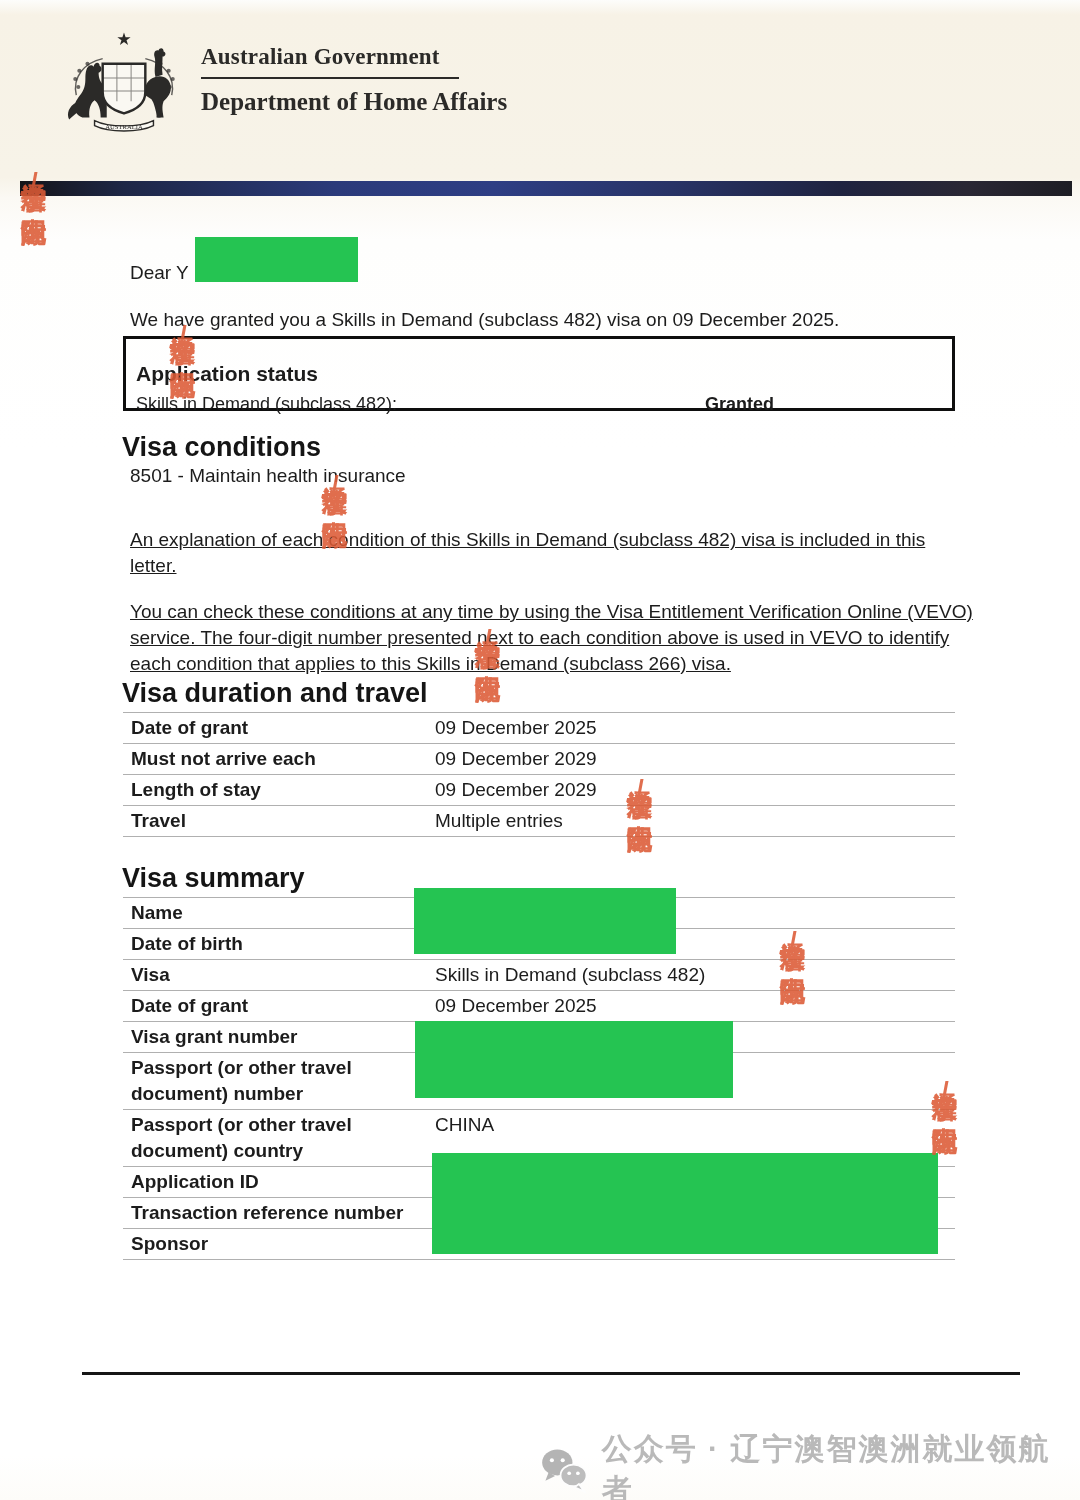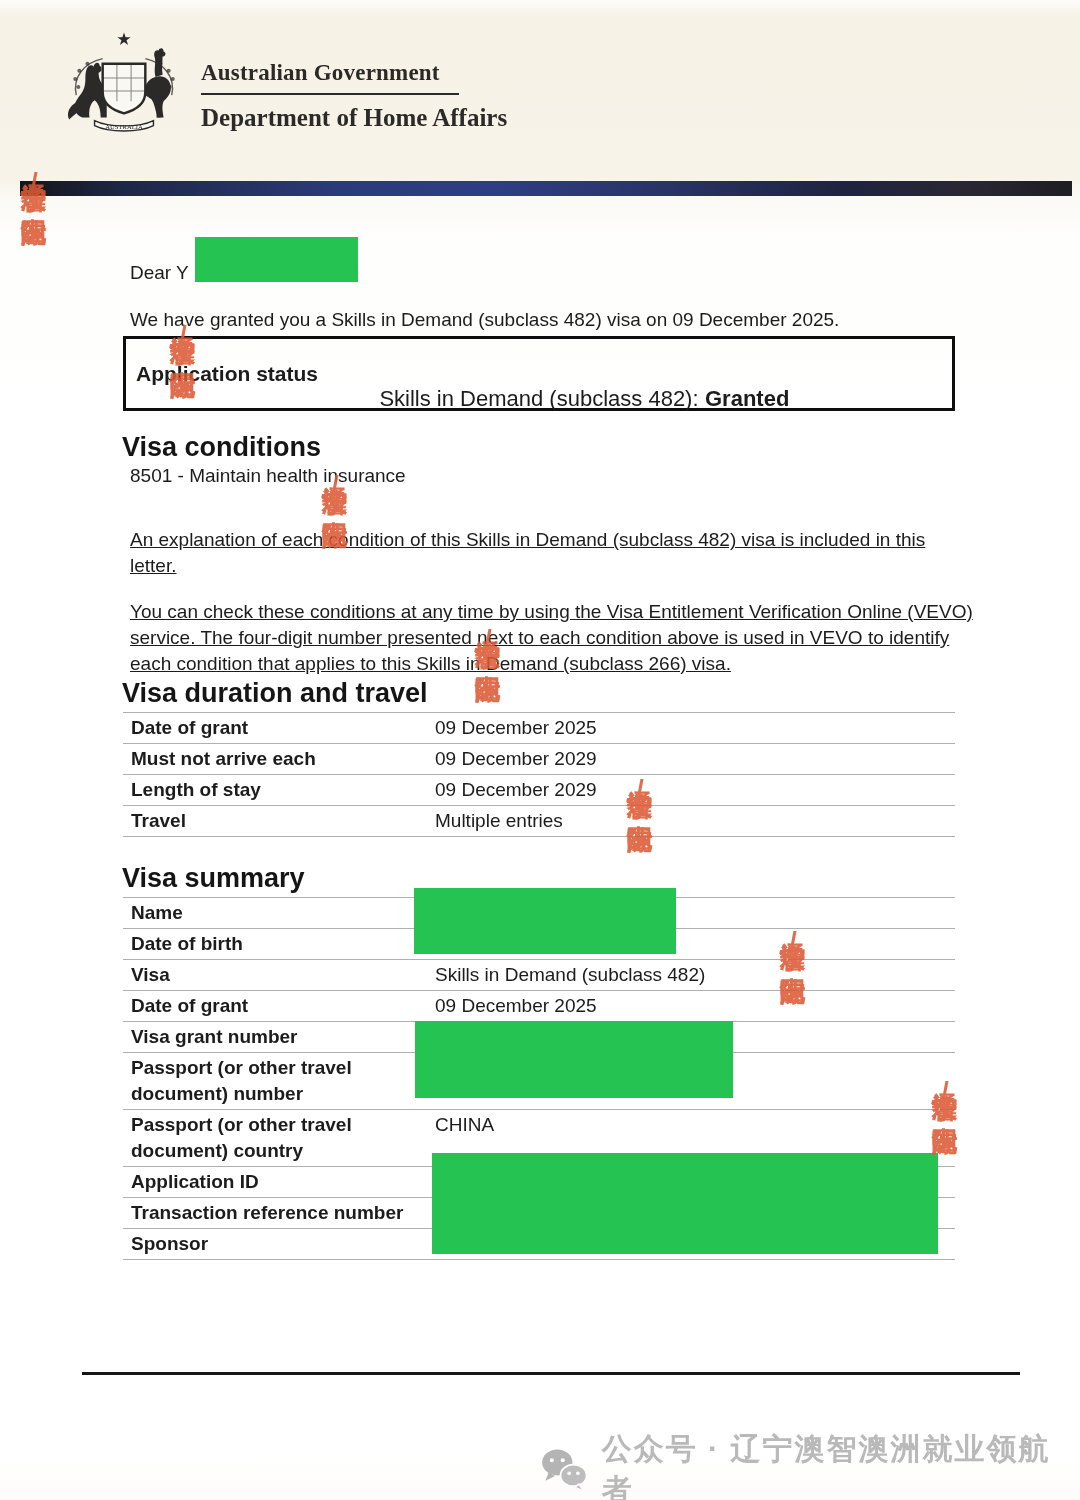--- a/index.html
+++ b/index.html
@@ -6,39 +6,39 @@
   body{
     width:1080px;height:1500px;position:relative;overflow:hidden;
     font-family:"Liberation Sans","DejaVu Sans",sans-serif;
     color:#1c1c1c;
     background:linear-gradient(180deg,#fdfdfb 0%,#f7f2e6 1%,#f7f3e8 11.8%,#fbf9f4 13.2%,#fefefd 16%,#ffffff 30%,#ffffff 97%,#fdfcf9 100%);
   }
   .sheet{position:absolute;inset:0;}
 
   
   .coa{position:absolute;left:58px;top:30px;}
-  .gov-block{position:absolute;left:201px;top:60px;font-family:"Liberation Serif","DejaVu Serif",serif;color:#2b2a28;}
+  .gov-block{position:absolute;left:201px;top:44px;font-family:"Liberation Serif","DejaVu Serif",serif;color:#2b2a28;}
   .gov-name{font-size:23px;font-weight:bold;letter-spacing:.2px;padding-bottom:7px;border-bottom:2px solid #2b2a28;display:inline-block;min-width:258px;}
   .gov-dept{font-size:25px;font-weight:bold;margin-top:9px;}
 
   .navy-bar{
     position:absolute;left:20px;top:181px;width:1052px;height:15px;
     background:linear-gradient(90deg,#141418 0%,#1e2747 10%,#2b3a7a 30%,#2e3e84 45%,#283366 62%,#1f2340 78%,#2a2734 90%,#1d1d24 100%);
   }
 
   
   .dear{position:absolute;left:130px;top:243px;font-size:19px;}
   .intro{position:absolute;left:130px;top:288px;width:845px;font-size:19px;line-height:26px;}
 
   .status-box{
     position:absolute;left:123px;top:336px;width:832px;height:75px;box-sizing:border-box;
     border:3px solid #0e0e0e;padding:5px 10px;background:transparent;
   }
   .status-title{font-size:21px;font-weight:bold;margin-top:18px;}
-  .status-row{position:relative;font-size:22px;text-align:center;}
+  .status-row{position:relative;font-size:18px;margin-top:8px;}
   .granted{position:absolute;left:569px;top:0;font-weight:bold;}
 
   .h2{position:absolute;left:122px;font-size:27px;font-weight:bold;color:#151515;}
   .cond-line{position:absolute;left:130px;top:465px;font-size:19px;}
   .para{position:absolute;left:130px;width:845px;font-size:19px;line-height:26px;text-decoration:underline;}
 
   
   .dtable{position:absolute;left:123px;width:832px;border-bottom:1px solid #b0b0b0;}
   .trow{display:flex;border-top:1px solid #b0b0b0;padding:2px 0;min-height:26px;align-items:flex-start;}
   .tlabel{width:300px;font-weight:bold;font-size:19px;line-height:26px;padding-left:8px;box-sizing:border-box;}

